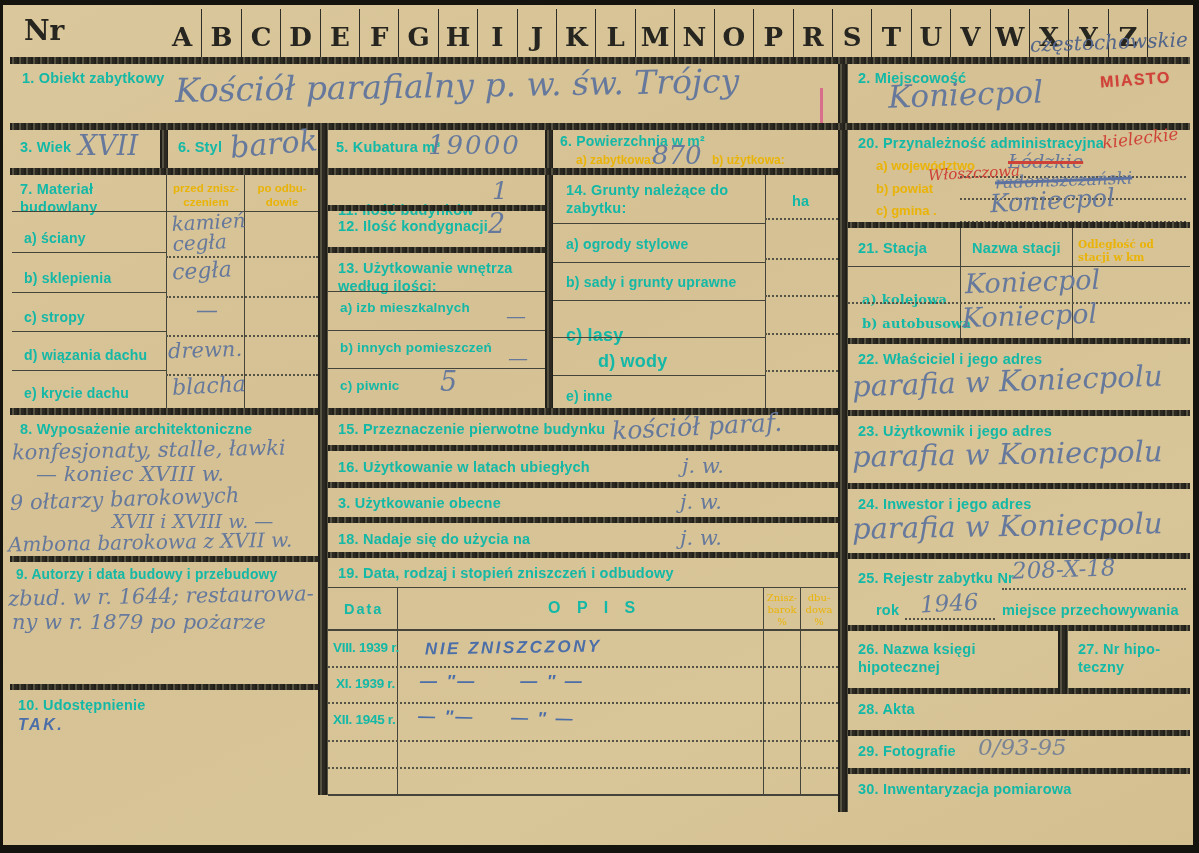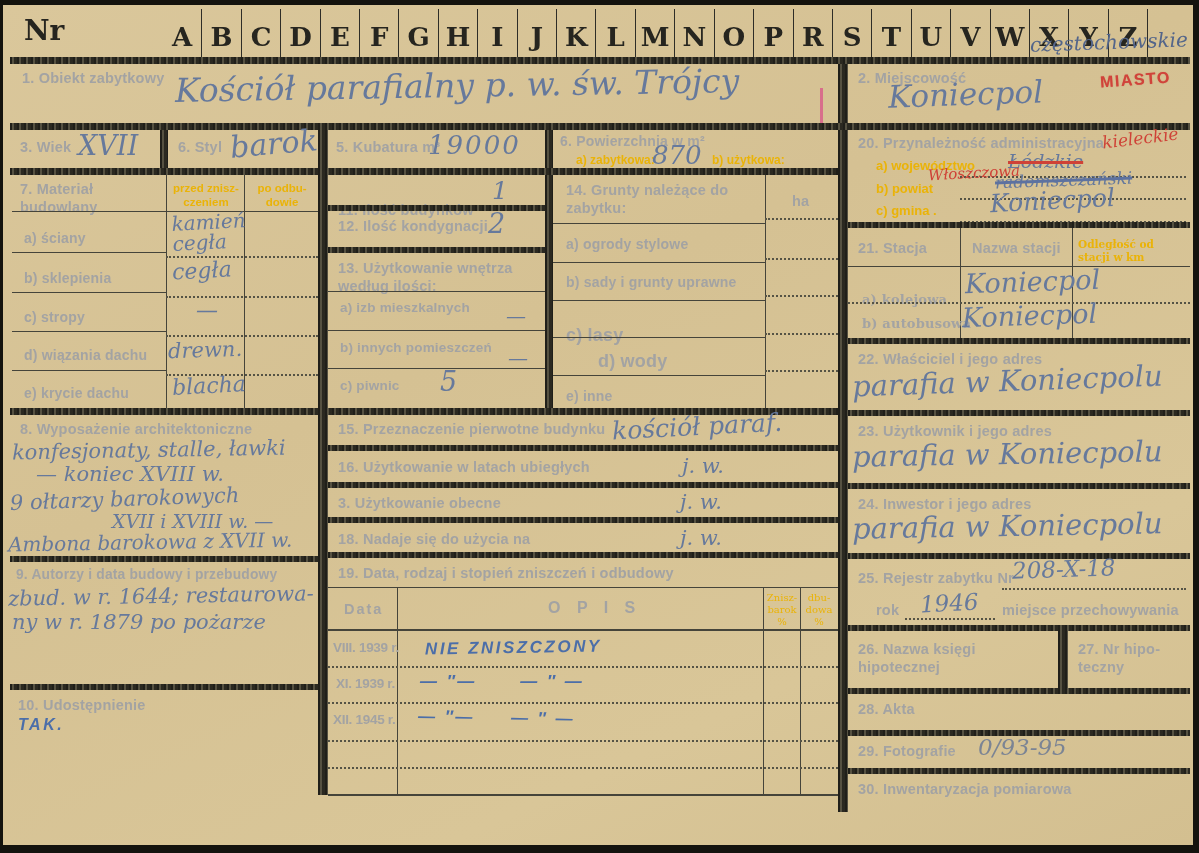--- a/index.html
+++ b/index.html
@@ -10,21 +10,21 @@
   }
   .paper{
     position:absolute;left:3px;top:5px;width:1190px;height:840px;
     background:linear-gradient(155deg,#dac79b 0%,#d5c193 40%,#d9c698 75%,#d3bf90 100%);
   }
   .abs{position:absolute}
   .bar{
     background-color:#3a382e;
     background-image:repeating-linear-gradient(90deg,rgba(0,0,0,.45) 0 2px,rgba(150,140,110,.30) 2px 4px,rgba(20,18,12,.4) 4px 7px);
   }
-  .lbl{color:#a3a3a3;font-weight:700;font-size:14.5px;letter-spacing:.2px;line-height:1.25}
+  .lbl{color:#14b8a6;font-weight:700;font-size:14.5px;letter-spacing:.2px;line-height:1.25}
   .lbl-sm{color:#eab308;font-weight:700;font-size:11.5px;line-height:1.2}
   .serif{font-family:"DejaVu Serif","Liberation Serif",serif}
   .hw{font-family:"DejaVu Serif","Liberation Serif",serif;font-style:italic;color:#66799c;white-space:nowrap}
   .hw-red{font-family:"DejaVu Serif","Liberation Serif",serif;font-style:italic;color:#cf4237;white-space:nowrap}
   .blue-caps{color:#4b6ea9;font-weight:700;letter-spacing:2.5px;font-style:italic;white-space:pre}
   .stamp{color:#d0433a;font-weight:700;letter-spacing:1.5px;text-shadow:0 0 1px rgba(208,67,58,.6)}
   .thin-h{height:0;border-top:1.6px solid #45443a}
   .dot-h{height:0;border-top:2px dotted #555345}
   .thin-v{width:0;border-left:1.6px solid #45443a}
   .pre{white-space:pre-line}

